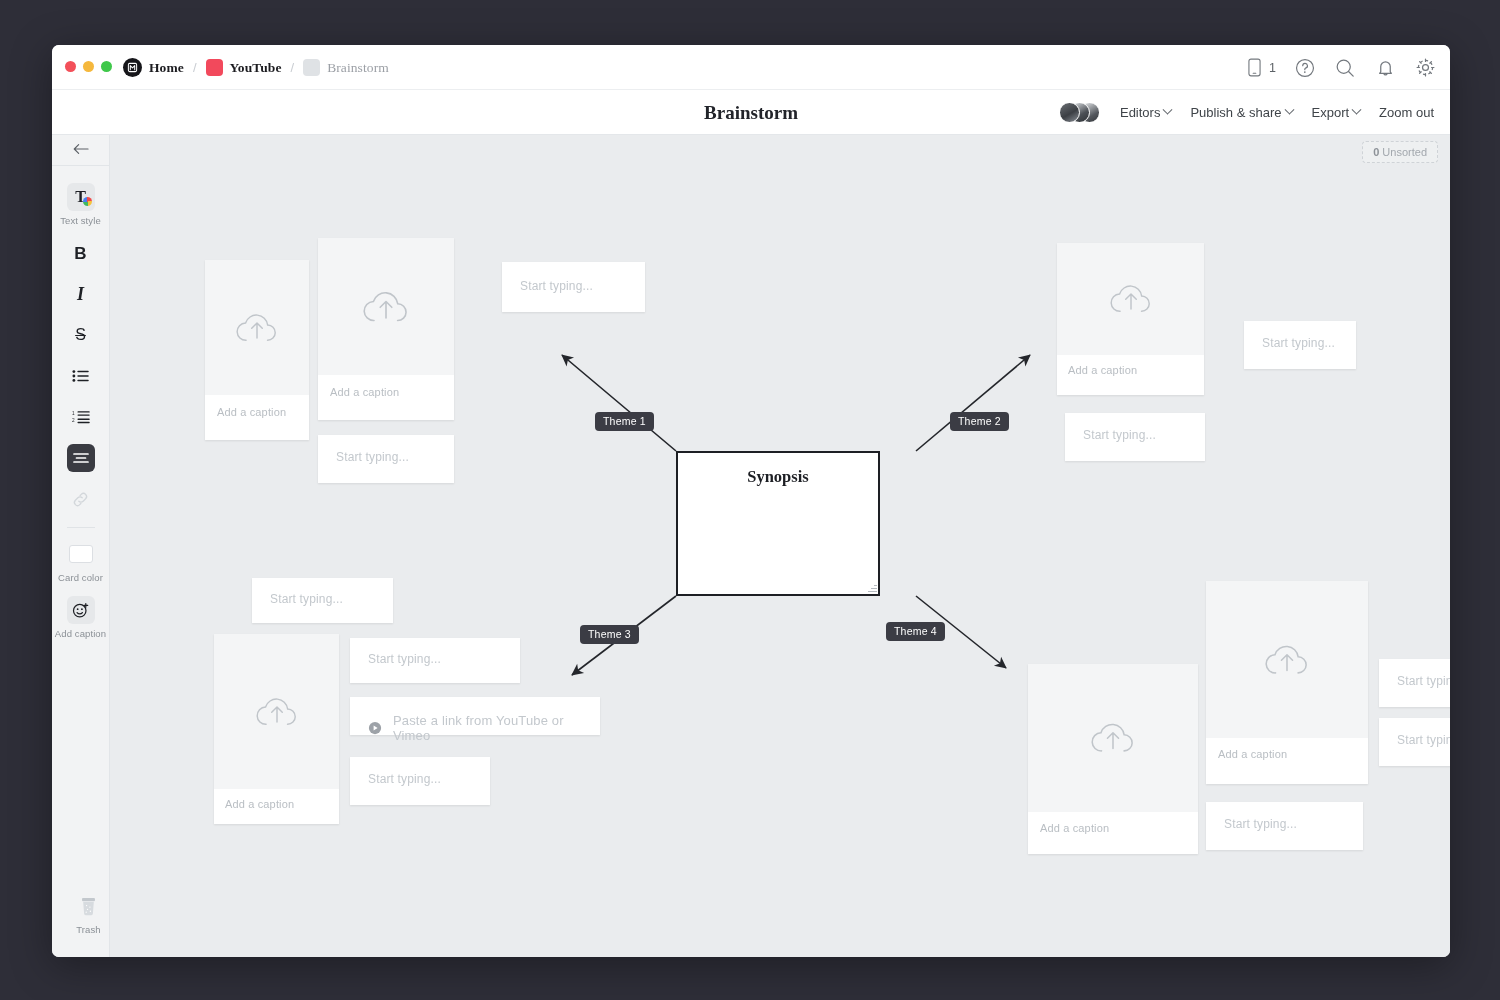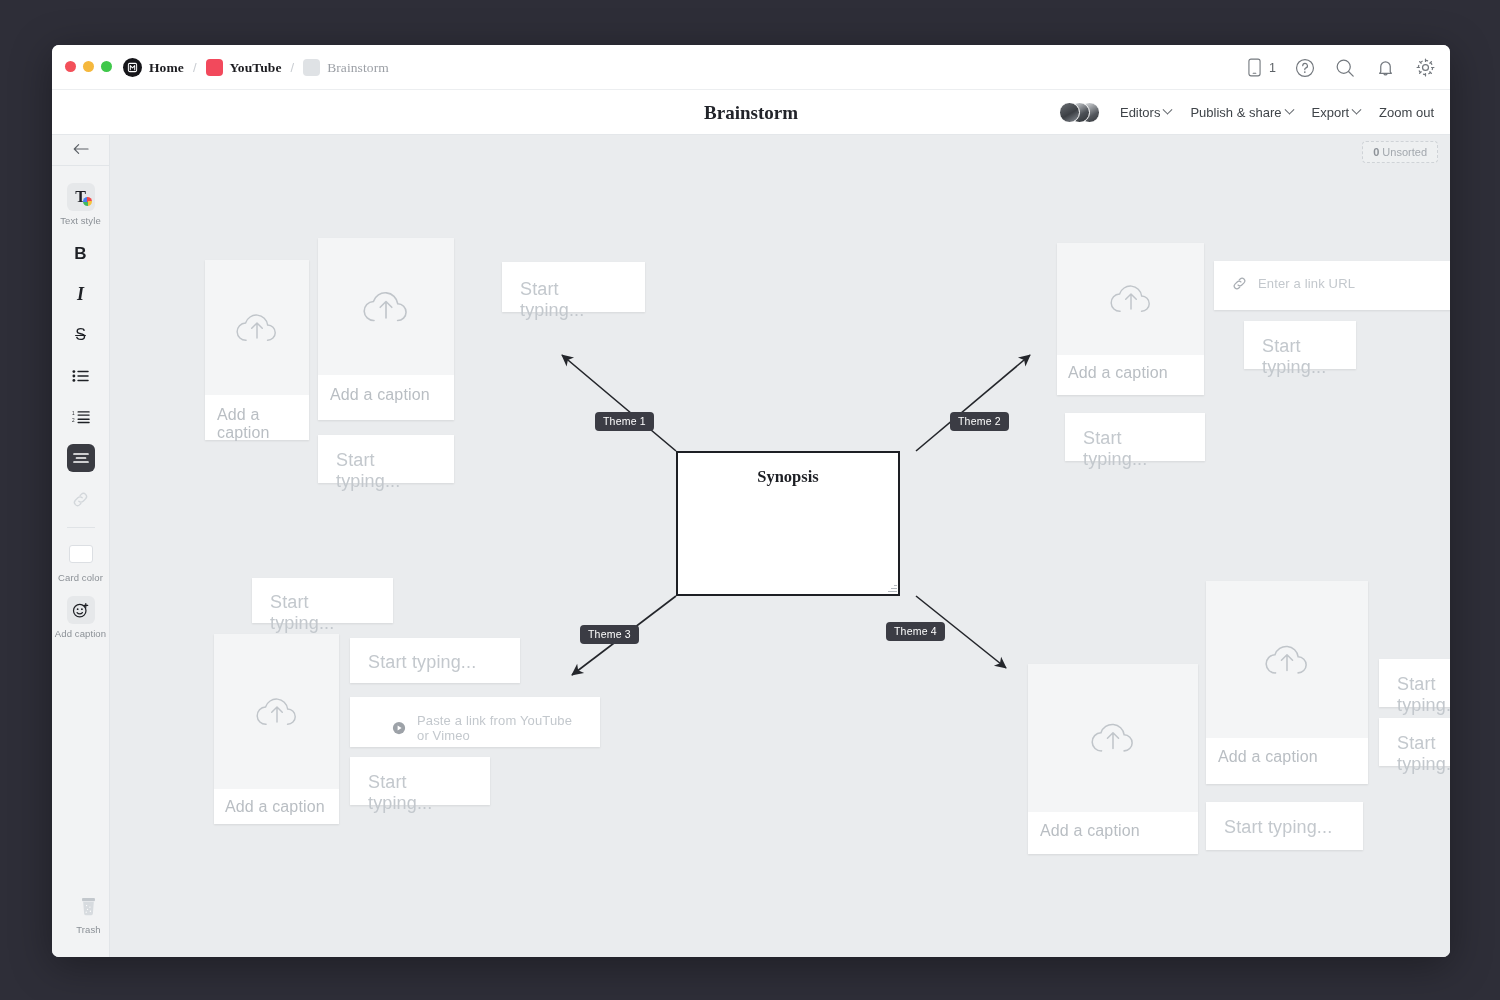--- a/index.html
+++ b/index.html
@@ -135,30 +135,30 @@
   #unsorted {
     position: absolute; right: 12px; top: 6px;
     padding: 4px 10px; font-size: 11px; color: #a3a8ae;
     background: #eef0f1; border: 1px dashed #cfd3d7; border-radius: 4px;
   }
   #unsorted b { color: #8d9298; font-weight: bold; }
 
   
   .card { position: absolute; background: #fff; box-shadow: 0 1px 2px rgba(0,0,0,0.09); }
   .media { background: #f4f5f6; display: flex; align-items: center; justify-content: center; color: #c0c5ca; }
-  .caption { font-size: 16px; color: #b9bec3; padding: 11px 12px; letter-spacing: .15px; }
-  .ph { font-size: 18px; color: #c3c8cd; padding: 15px 18px; letter-spacing: .15px; }
+  .caption { font-size: 11px; color: #b9bec3; padding: 11px 12px; letter-spacing: .15px; }
+  .ph { font-size: 12px; color: #c3c8cd; padding: 15px 18px; letter-spacing: .15px; }
   .ph-row { display: flex; align-items: center; gap: 11px; padding: 15px 18px; }
   .ph-row .ph-txt { font-size: 13px; color: #c3c8cd; letter-spacing: .15px; }
   .ph-row .ph-ico { color: #a8adb3; display: flex; align-items: center; }
 
   
   #synopsis {
     position: absolute; left: 566px; top: 316px;
-    width: 224px; height: 145px;
+    width: 204px; height: 145px;
     background: #fff; border: 2px solid #1d1f24;
     padding: 14px 14px 0;
     text-align: center;
   }
   #syn-title { font-family: "Liberation Serif", serif; font-weight: bold; font-size: 16.5px; color: #1d1f24; }
   #syn-body { margin-top: 11px; font-size: 11.7px; line-height: 15px; color: #3c4045; }
   #syn-caret { display: inline-block; width: 1px; height: 11px; background: #1d1f24; vertical-align: -1px; margin-left: 1px; }
   .syn-handle { position: absolute; right: 1px; bottom: 1px; width: 9px; height: 9px; }
   .syn-handle i { position:absolute; right:0; background:#b5babf; height:1px; }
 
@@ -443,31 +443,20 @@
     <div class="card" style="left:947px; top:108px; width:147px; height:152px;">
       <div class="media" style="height:112px;">
         <svg width="48" height="40" viewBox="0 0 52 44">
             <path d="M14 35.5a9.5 9.5 0 0 1-.6-19 12.5 12.5 0 0 1 24.3 2.2A8.4 8.4 0 0 1 37.6 35.5" fill="none" stroke="currentColor" stroke-width="1.6" stroke-linecap="round"></path>
             <path d="M26 33V16.5M20.2 22.3 26 16.5l5.8 5.8" fill="none" stroke="currentColor" stroke-width="1.6" stroke-linecap="round" stroke-linejoin="round"></path>
           </svg>
       </div>
       <div class="caption" style="padding:9px 11px;">Add a caption</div>
     </div>
 
-    <div class="card" style="left:1104px; top:126px; width:253px; height:49px;">
-      <div class="ph-row" style="padding:15px 18px;">
-        <span class="ph-ico">
-          <svg width="15" height="15" viewBox="0 0 18 18">
-              <path d="M7.2 10.8a3.2 3.2 0 0 0 4.6 0l2.6-2.6a3.25 3.25 0 0 0-4.6-4.6l-1.2 1.2" fill="none" stroke="currentColor" stroke-width="1.35" stroke-linecap="round"></path>
-              <path d="M10.8 7.2a3.2 3.2 0 0 0-4.6 0l-2.6 2.6a3.25 3.25 0 0 0 4.6 4.6l1.2-1.2" fill="none" stroke="currentColor" stroke-width="1.35" stroke-linecap="round"></path>
-            </svg>
-        </span>
-        <span class="ph-txt">Enter a link URL</span>
-      </div>
-    </div>
 
     <div class="card" style="left:1134px; top:186px; width:112px; height:48px;">
       <div class="ph" style="padding:15px 18px;">Start typing...</div>
     </div>
 
     <div class="card" style="left:955px; top:278px; width:140px; height:48px;">
       <div class="ph" style="padding:15px 18px;">Start typing...</div>
     </div>
 
     <div class="card" style="left:142px; top:443px; width:141px; height:45px;">
@@ -481,21 +470,21 @@
             <path d="M26 33V16.5M20.2 22.3 26 16.5l5.8 5.8" fill="none" stroke="currentColor" stroke-width="1.6" stroke-linecap="round" stroke-linejoin="round"></path>
           </svg>
       </div>
       <div class="caption" style="padding:9px 11px;">Add a caption</div>
     </div>
 
     <div class="card" style="left:240px; top:503px; width:170px; height:45px;">
       <div class="ph" style="padding:14px 18px;">Start typing...</div>
     </div>
 
-    <div class="card" style="left:240px; top:562px; width:250px; height:50px;padding-left:24px;">
+    <div class="card" style="left:240px; top:562px; width:250px; height:38px;">
       <div class="ph-row" style="padding:16px 18px;">
         <span class="ph-ico">
           <svg width="14" height="14" viewBox="0 0 16 16">
               <circle cx="8" cy="8" r="7" fill="#9da2a8"></circle>
               <path d="M6.4 5.2 11 8l-4.6 2.8z" fill="#fff"></path>
             </svg>
         </span>
         <span class="ph-txt">Paste a link from YouTube or Vimeo</span>
       </div>
     </div>

